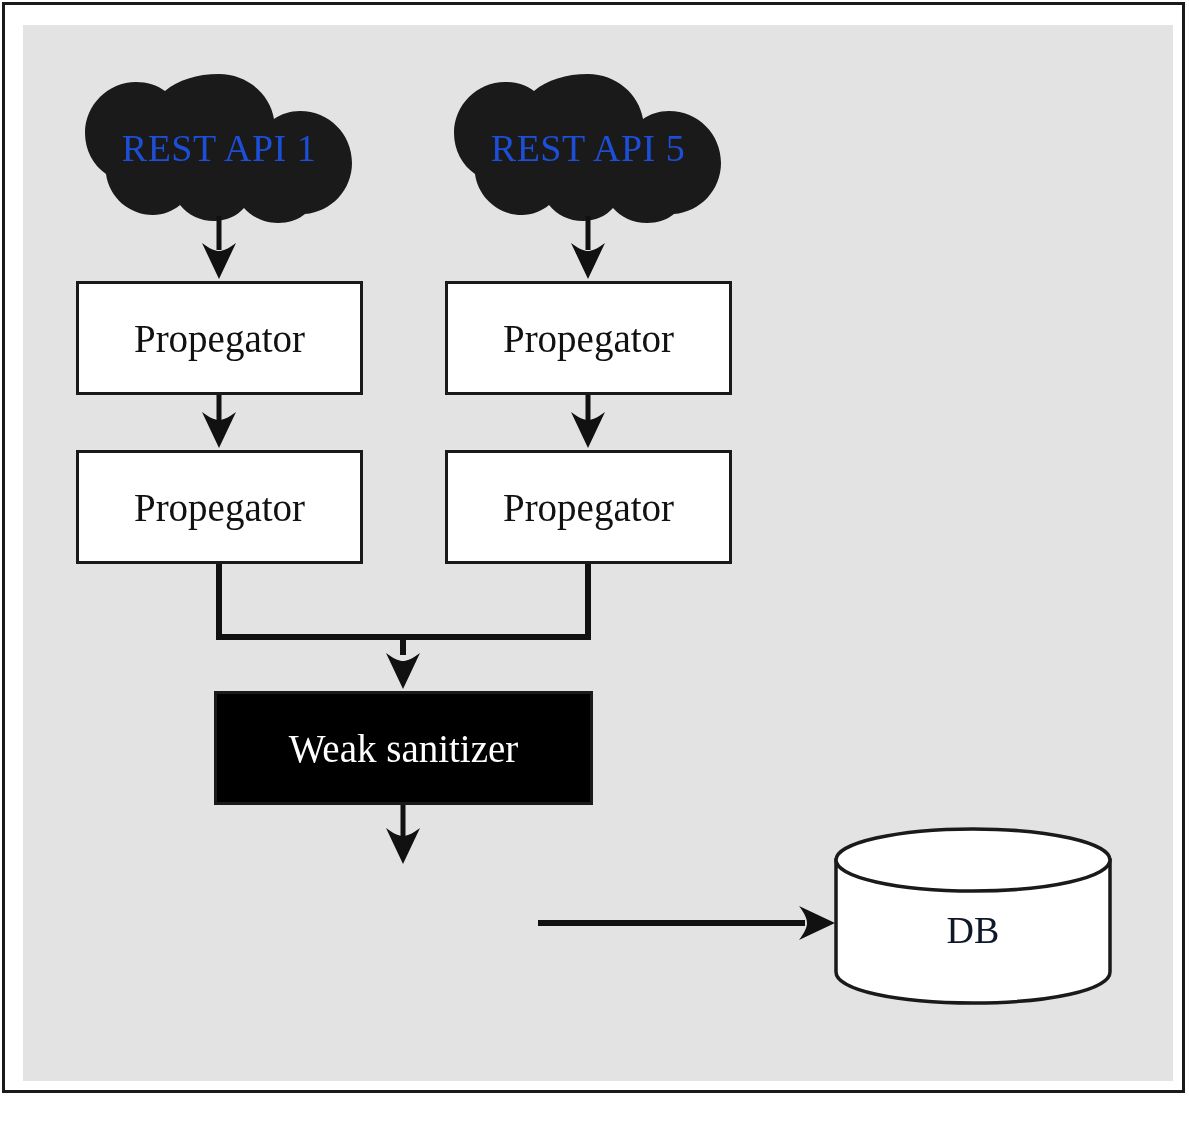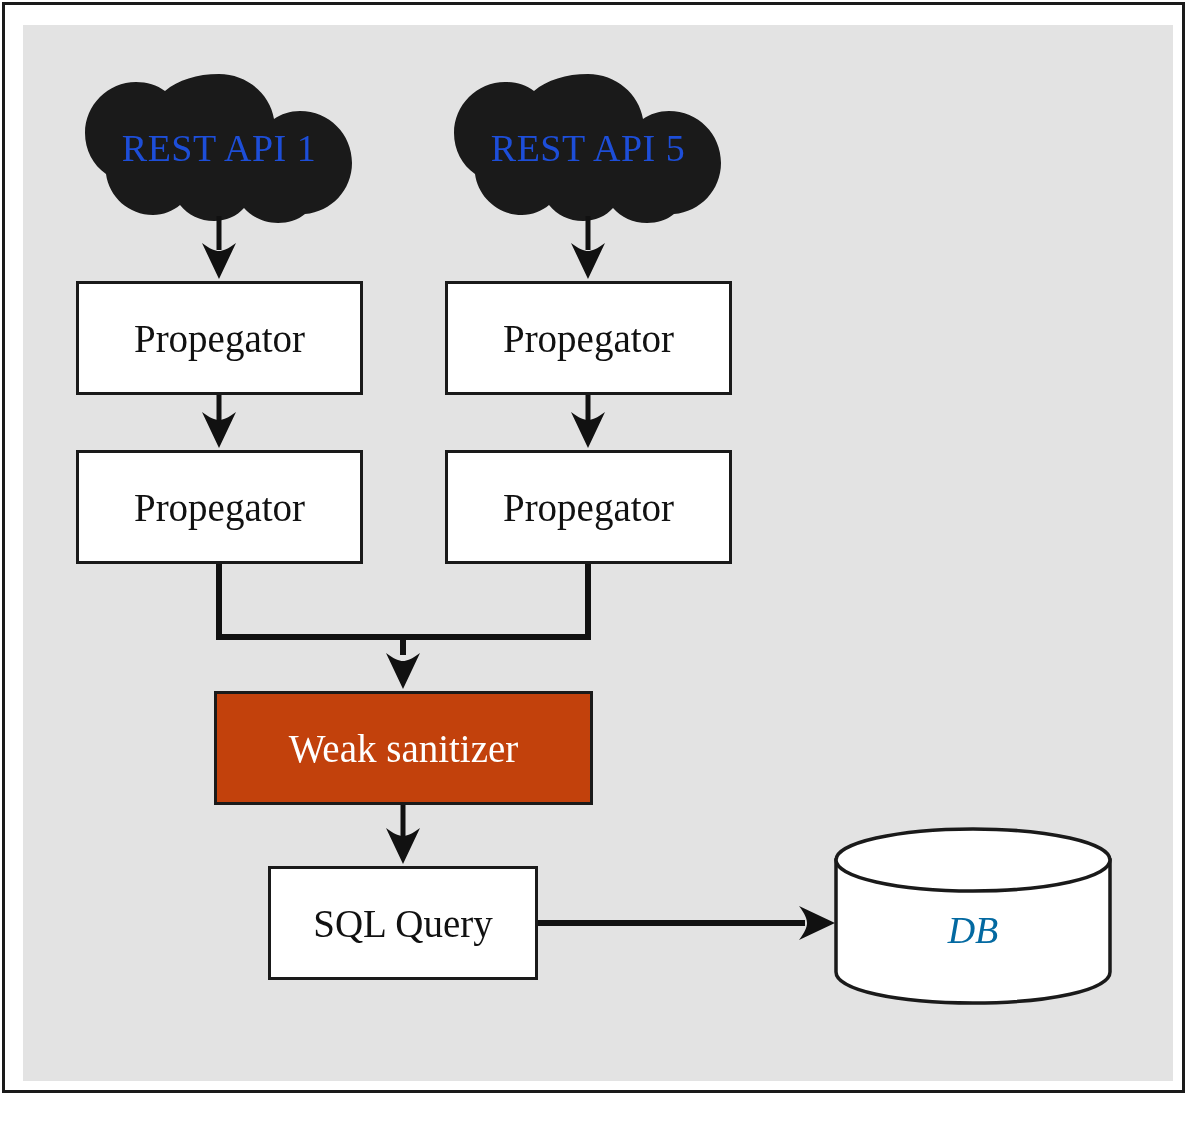--- a/index.html
+++ b/index.html
@@ -55,21 +55,21 @@
     justify-content: center;
     background: #ffffff;
   }
   .node-box .node-label {
     font-size: 39px;
     color: #111111;
     line-height: 1;
     white-space: nowrap;
   }
   .node-box.sanitizer {
-    background: #c2410c;
+    background: #000000;
     border-color: #1a1a1a;
   }
   .node-box.sanitizer .node-label {
     color: #ffffff;
   }
   
   .cloud-node {
     position: absolute;
   }
   .cloud-node .cloud-label {
@@ -93,24 +93,23 @@
   .db-node .db-label {
     position: absolute;
     left: 0;
     top: 0;
     width: 100%;
     height: 100%;
     display: flex;
     align-items: center;
     justify-content: center;
     font-size: 38px;
-    color: #0369a1;
+    color: #0f172a;
     padding-top: 28px;
     box-sizing: border-box;
-    font-style: italic;
   }
 </style>
 </head>
 <body>
 
 <div id="canvas">
 
   <div id="outer-frame">
     <div id="diagram-panel"></div>
   </div>
@@ -174,23 +173,20 @@
   </div>
 
   <div class="node-box" style="left:445px; top:450px; width:287px; height:114px;">
     <span class="node-label">Propegator</span>
   </div>
 
   <div class="node-box sanitizer" style="left:214px; top:691px; width:379px; height:114px;">
     <span class="node-label">Weak sanitizer</span>
   </div>
 
-  <div class="node-box" style="left:268px; top:866px; width:270px; height:114px;">
-    <span class="node-label">SQL Query</span>
-  </div>
 
   <div class="db-node" style="left:833px; top:826px; width:280px; height:180px;">
     <svg width="280" height="180" viewBox="0 0 280 180">
       <path d="M 3 34 L 3 146 C 3 164 64 177 140 177 C 216 177 277 164 277 146 L 277 34 Z" fill="#ffffff" stroke="#1a1a1a" stroke-width="3.5"></path>
       <ellipse cx="140" cy="34" rx="137" ry="31" fill="#ffffff" stroke="#1a1a1a" stroke-width="3.5"></ellipse>
     </svg>
     <span class="db-label">DB</span>
   </div>
 
   <svg id="svg-layer" viewBox="0 0 1189 1128">

